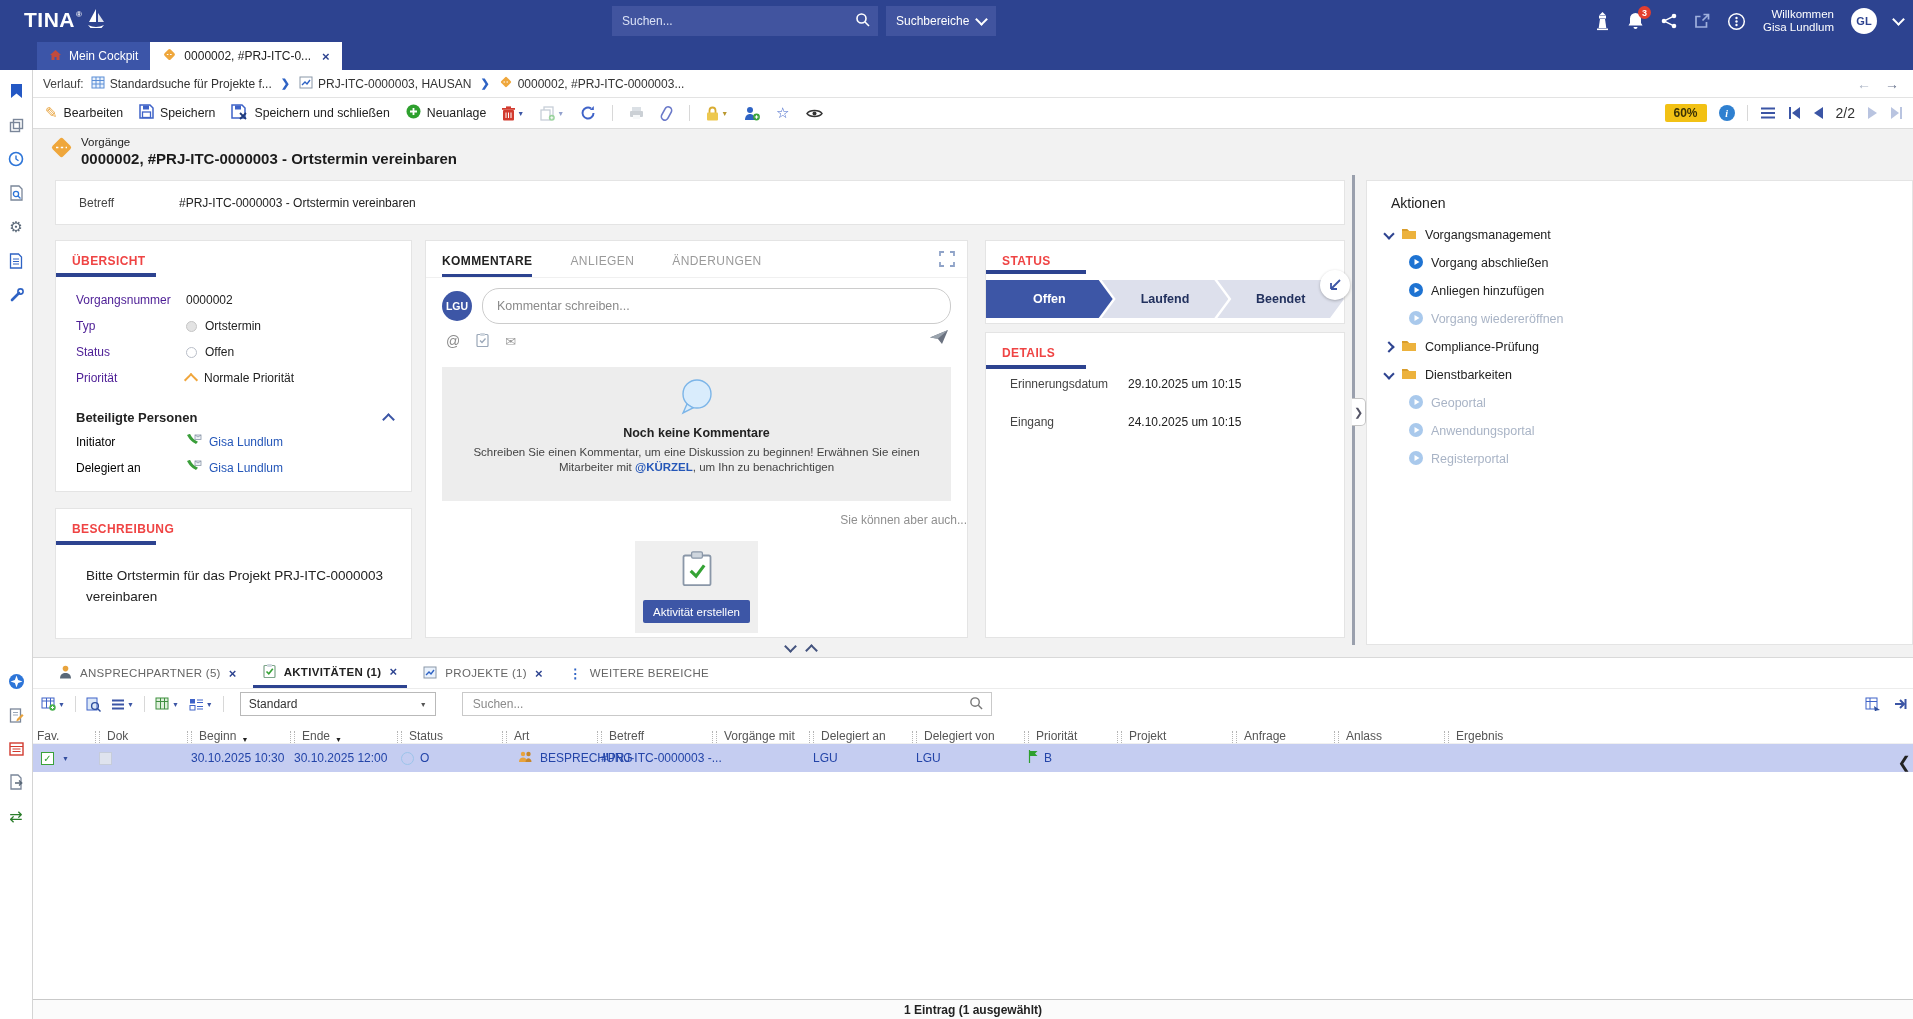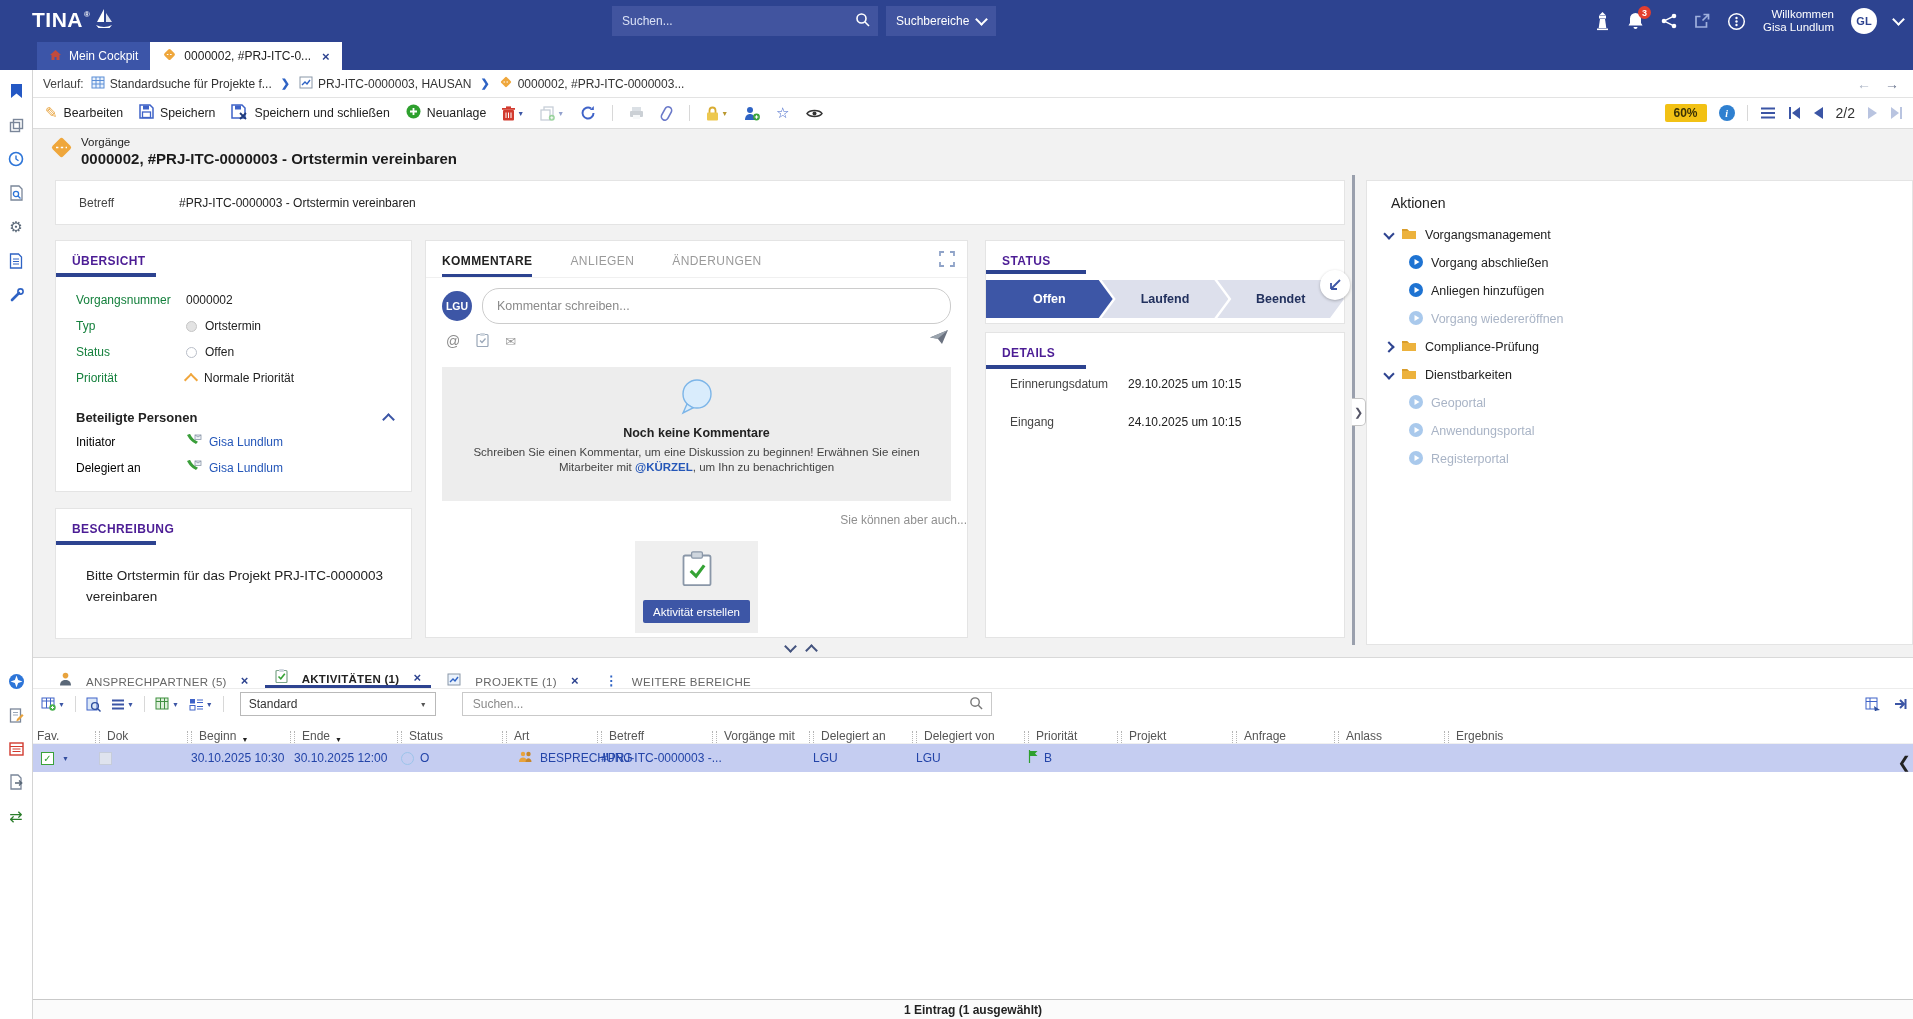--- a/index.html
+++ b/index.html
@@ -1,21 +1,21 @@
 <!DOCTYPE html>
 <html><head>
 <meta charset="utf-8">
 <style>
   html,body{margin:0;padding:0;background:#dfe3e8}
   .page{position:relative;width:1913px;height:1019px;overflow:hidden;background:#f2f2f2;
         font-family:"Liberation Sans",sans-serif;font-size:12px;color:#333}
 
   
   .topbar{position:absolute;left:0;top:0;width:1913px;height:42px;background:#2d4390;color:#fff;display:flex;align-items:center}
-  .logo{margin-left:32px;font-size:21px;font-weight:bold;letter-spacing:.5px;display:flex;align-items:flex-start;gap:1px}
+  .logo{margin-left:24px;font-size:21px;font-weight:bold;letter-spacing:.5px;display:flex;align-items:flex-start;gap:1px}
   .logo sup{font-size:8px;margin-top:2px}
   .search-wrap{position:absolute;left:612px;top:6px;display:flex;gap:8px;height:30px}
   .search-box{width:250px;background:#41549f;display:flex;align-items:center;padding:0 8px;gap:8px}
   .search-box input{flex:1;background:transparent;border:0;outline:none;color:#fff;font-size:12px;font-family:inherit}
   .search-box input::placeholder{color:#dbe2f6}
   .scope-box{background:#41549f;display:flex;align-items:center;gap:8px;padding:0 10px;color:#fff;cursor:pointer}
   .top-icons{position:absolute;right:10px;top:0;height:42px;display:flex;align-items:center;gap:17px}
   .bell-wrap{position:relative}
   .badge{position:absolute;top:-6px;right:-7px;background:#e33e2e;color:#fff;font-size:9px;min-width:13px;height:13px;border-radius:7px;display:flex;align-items:center;justify-content:center;font-weight:bold}
   .welcome{text-align:right;font-size:11.5px;line-height:13px}
@@ -52,29 +52,29 @@
   .info-c{width:16px;height:16px;border-radius:50%;background:#2f80d0;color:#fff;font-size:10px;font-weight:bold;display:flex;align-items:center;justify-content:center;font-family:"Liberation Serif",serif;font-style:italic}
   .pager-num{font-size:14px;color:#333}
 
   
   .rec-head{position:absolute;left:48px;top:134px}
   .rec-type{position:absolute;left:33px;top:2px;font-size:11.5px;color:#222;white-space:nowrap}
   .rec-title{position:absolute;left:33px;top:16px;font-size:15px;font-weight:bold;color:#1c1c1c;white-space:nowrap}
 
   
   .card{position:absolute;background:#fff;border:1px solid #e4e4e4;box-sizing:border-box}
-  .panel-h{position:relative;padding:13px 16px 9px;font-size:12px;font-weight:bold;color:#4c1d95;letter-spacing:.4px}
+  .panel-h{position:relative;padding:13px 16px 9px;font-size:12px;font-weight:bold;color:#ef4444;letter-spacing:.4px}
   .panel-h::after{content:"";position:absolute;left:0;bottom:0;width:100px;height:4px;background:#2d4390}
 
   .betreff-row{display:flex;align-items:center;height:100%;padding-left:23px}
   .betreff-label{width:100px;color:#444}
   .betreff-value{color:#222}
 
   .fieldrow{display:flex;align-items:center;height:26px;padding-left:20px}
-  .f-label{width:110px;color:#15803d}
+  .f-label{width:110px;color:#4c1d95}
   .f-value{display:flex;align-items:center;gap:8px;color:#222}
   .circ{width:11px;height:11px;border-radius:50%;box-sizing:border-box}
   .circ.typ{background:#e3e3e3;border:1px solid #c6c6c6}
   .circ.off{background:#fff;border:1.5px solid #b9bec8}
   .chev{display:inline-block;width:7px;height:7px;border-right:2px solid currentColor;border-bottom:2px solid currentColor}
   .chev.down{transform:rotate(45deg)}
   .chev.up{transform:rotate(-135deg)}
   .chev.right{transform:rotate(-45deg)}
   .prio-chev{color:#f0a63c;width:8px;height:8px;border-width:2.5px;margin-top:4px}
   .sec-title{display:flex;align-items:center;justify-content:space-between;padding:0 18px 0 20px;font-size:13px;font-weight:bold;color:#222;margin-top:14px;height:24px}
@@ -126,21 +126,21 @@
   .tree-row.disabled{color:#a9b4c6;cursor:default}
   .tree-chev{color:#2d4390;width:6px;height:6px;border-width:2px}
   .divider-v{position:absolute;left:1352px;top:175px;width:3px;height:470px;background:#9aa0ad}
   .divider-handle{position:absolute;left:1352px;top:398px;width:13px;height:26px;background:#fff;border:1px solid #c5c5c5;border-left:0;border-radius:0 5px 5px 0;display:flex;align-items:center;justify-content:center;color:#556;cursor:pointer;font-size:11px}
 
   .split-chevs{position:absolute;left:786px;top:642px;display:flex;gap:12px;color:#44537e;cursor:pointer}
 
   
   .bottom{position:absolute;left:33px;top:657px;width:1880px;height:362px;background:#fff;border-top:1px solid #d9d9d9}
   .btabs{display:flex;align-items:stretch;height:30px;padding-left:16px;gap:6px;border-bottom:1px solid #ececec}
-  .btab{display:flex;align-items:flex-end;gap:14px;padding:0 10px;font-size:11.5px;color:#666;letter-spacing:.3px;cursor:pointer}
+  .btab{display:flex;align-items:center;gap:8px;padding:0 10px;font-size:11.5px;color:#666;letter-spacing:.3px;cursor:pointer}
   .btab.active{color:#222;font-weight:bold;border-bottom:3px solid #2d4390}
   .btab .closex{color:#2d4390;font-weight:bold;font-size:13px}
   .dots-blue{color:#2f63c4;font-weight:bold;font-size:13px;letter-spacing:0}
   .btoolbar{display:flex;align-items:center;height:30px;padding-left:8px;gap:10px;position:relative}
   .bt-sep{width:1px;height:16px;background:#d8d8d8}
   .select-box{width:178px;height:22px;border:1px solid #b9b9b9;display:flex;align-items:center;justify-content:space-between;padding:0 8px;color:#333;cursor:pointer;margin-left:6px}
   .bsearch{width:512px;height:22px;border:1px solid #c9c9c9;display:flex;align-items:center;padding:0 8px;margin-left:16px}
   .bsearch input{flex:1;border:0;outline:none;font-size:12px;font-family:inherit;color:#333}
   .bsearch input::placeholder{color:#8a8a8a}
   .bt-right{position:absolute;right:6px;display:flex;gap:12px}

